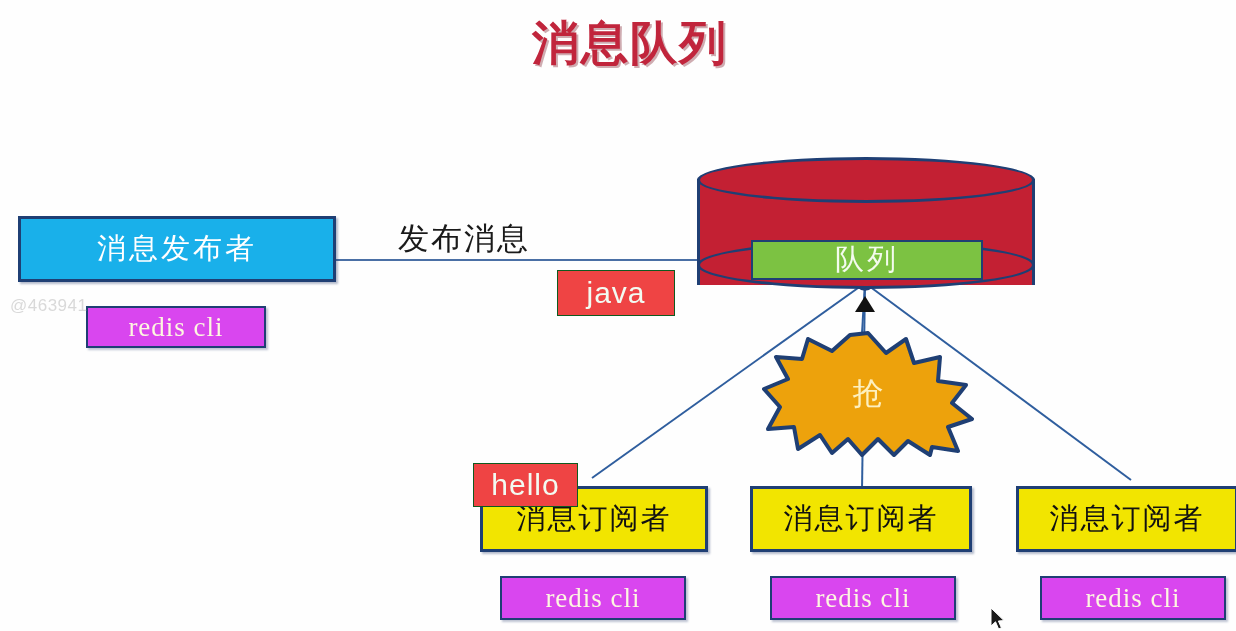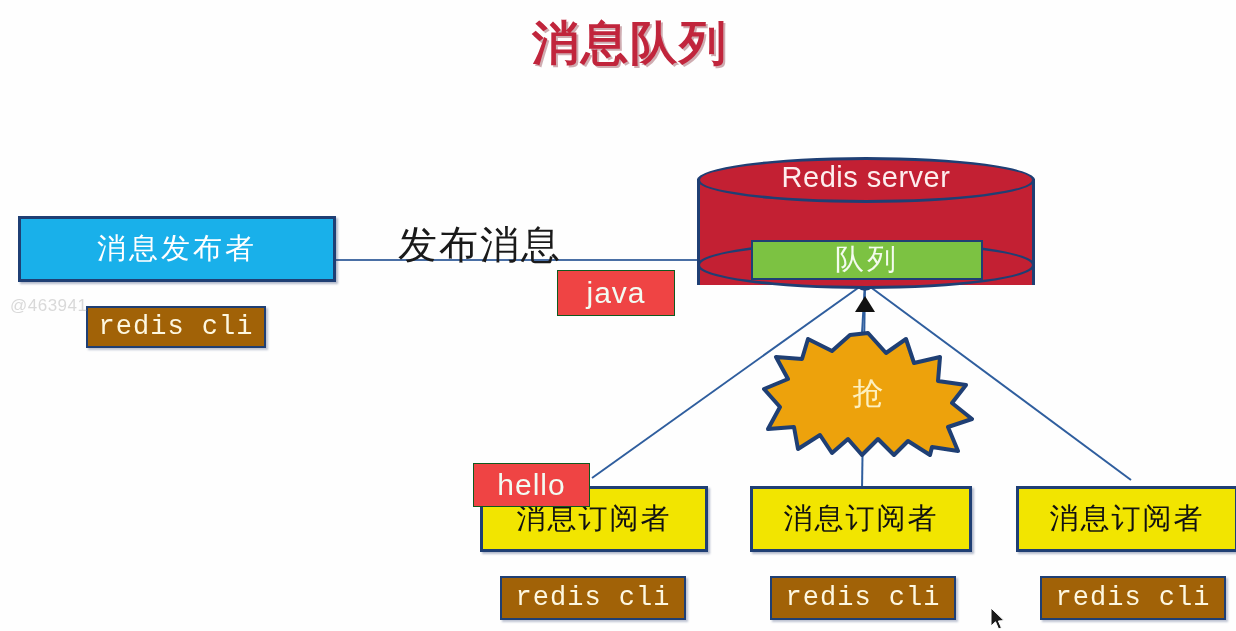--- a/index.html
+++ b/index.html
@@ -67,44 +67,44 @@
     border: 3px solid #1f3f74;
     color: #111111;
     font-size: 29px;
     letter-spacing: 2px;
     box-shadow: 2px 2px 2px rgba(40,60,110,0.35);
     font-family: "DejaVu Sans", "Liberation Sans", sans-serif;
   }
 
   
   .cli-tag {
-    background: #a16207;
+    background: #d946ef;
     border: 2px solid #1f3f74;
     color: #fdf7e0;
     font-size: 27px;
     letter-spacing: 1px;
     box-shadow: 2px 2px 2px rgba(40,60,110,0.30);
-    font-family: Liberation Mono, monospace;
+    font-family: Liberation Serif, serif;
   }
 
   
   .green-tag {
     background: #ef4444;
     color: #f2fbf2;
     font-size: 30px;
     letter-spacing: 1px;
     border: 1px solid #0e5a1f;
     font-family: "Liberation Sans", "DejaVu Sans", sans-serif;
   }
 
   
   .plain-label {
     position: absolute;
     color: #1a1a1a;
-    font-size: 39px;
+    font-size: 31px;
     letter-spacing: 2px;
     font-family: "DejaVu Sans", "Liberation Sans", sans-serif;
     white-space: nowrap;
   }
 
   
   #redis-cylinder {
     position: absolute;
     left: 697px;
     top: 157px;
@@ -245,37 +245,36 @@
   <div class="plain-label" style="left:398px; top:218px;">发布消息</div>
 
   <div class="node green-tag" style="left:557px; top:270px; width:118px; height:46px;">
     <span>java</span>
   </div>
 
   <div id="redis-cylinder">
     <div class="cyl-body"></div>
     <div class="cyl-bottom"></div>
     <div class="cyl-top"></div>
-    <div id="redis-server-label">Redis server</div>
     <div id="queue-box">
       <span>队列</span>
     </div>
   </div>
 
   <div id="starburst">
     <svg width="212" height="126" viewBox="0 0 212 126">
       <polygon points="106,2 124,22 144,8 152,32 178,26 176,50 204,54 190,72 210,88 186,96 196,120 170,116 168,124 146,110 132,124 116,108 100,124 86,108 70,122 58,104 36,118 32,96 6,98 18,76 2,58 26,48 14,26 40,28 46,8 70,20 88,4" fill="#eda20c" stroke="#1f3f74" stroke-width="4" stroke-linejoin="round"></polygon>
     </svg>
     <div id="starburst-label">抢</div>
   </div>
 
   <div class="node subscriber-box" style="left:480px; top:486px; width:228px; height:66px;">
     <span>消息订阅者</span>
   </div>
-  <div class="node green-tag" style="left:473px; top:463px; width:117px; height:44px; z-index:9;">
+  <div class="node green-tag" style="left:473px; top:463px; width:105px; height:44px; z-index:9;">
     <span>hello</span>
   </div>
   <div class="node cli-tag" style="left:500px; top:576px; width:186px; height:44px;">
     <span>redis cli</span>
   </div>
 
   <div class="node subscriber-box" style="left:750px; top:486px; width:222px; height:66px;">
     <span>消息订阅者</span>
   </div>
   <div class="node cli-tag" style="left:770px; top:576px; width:186px; height:44px;">

